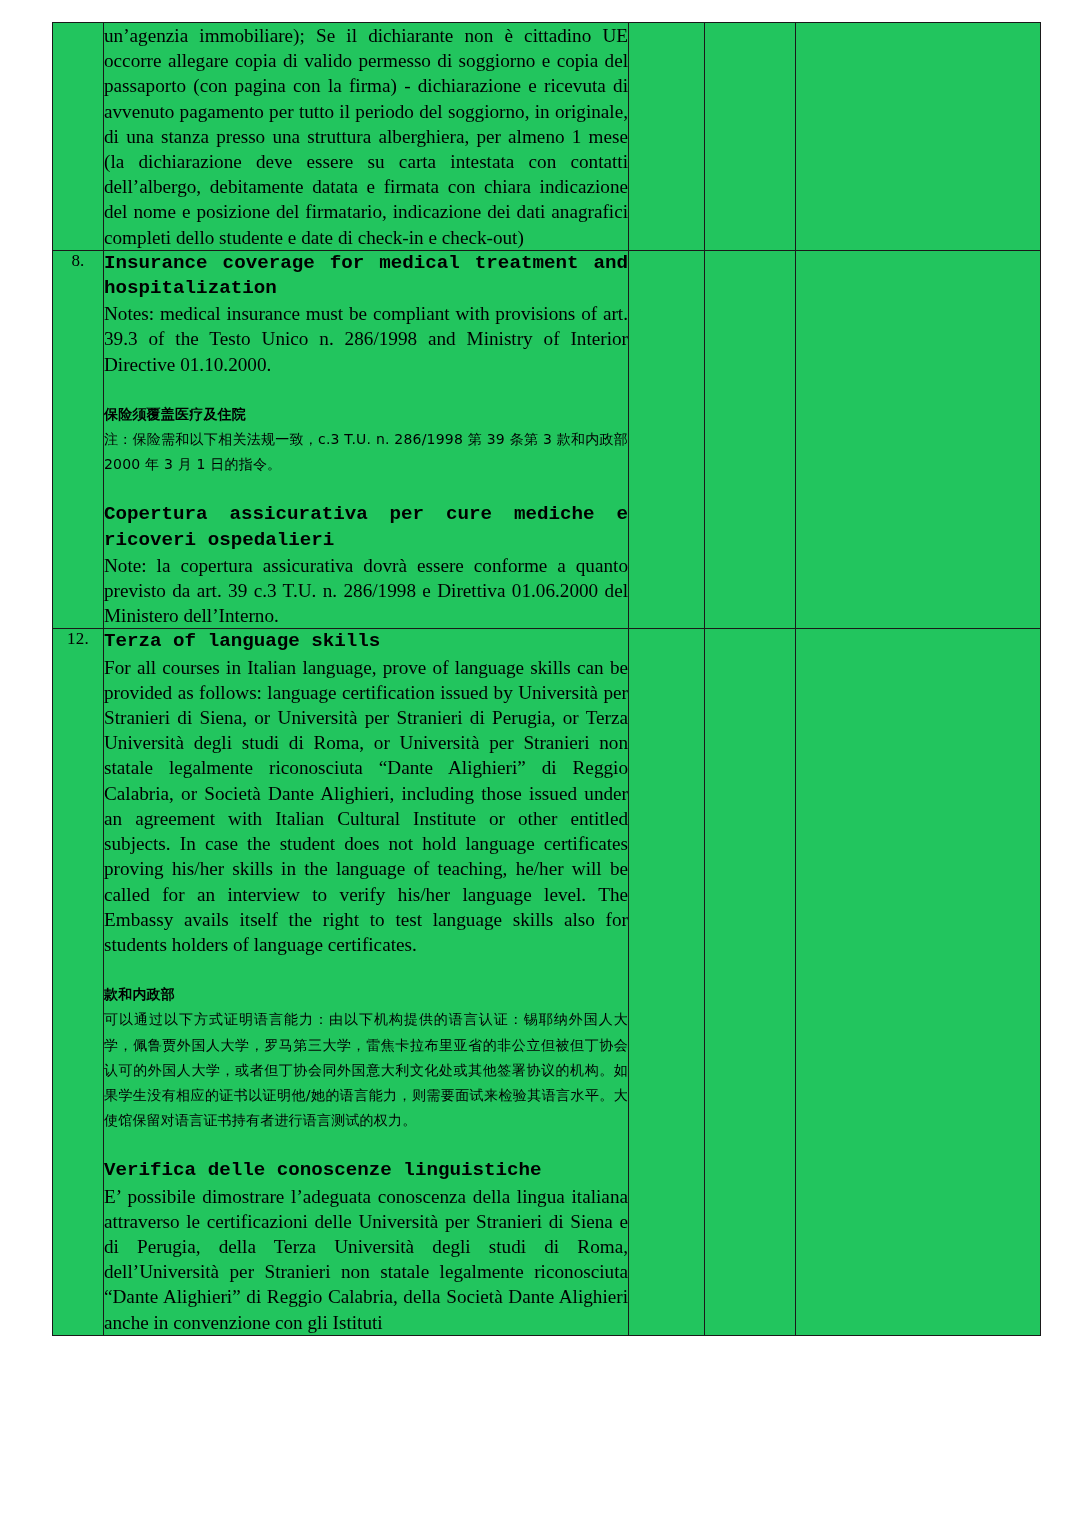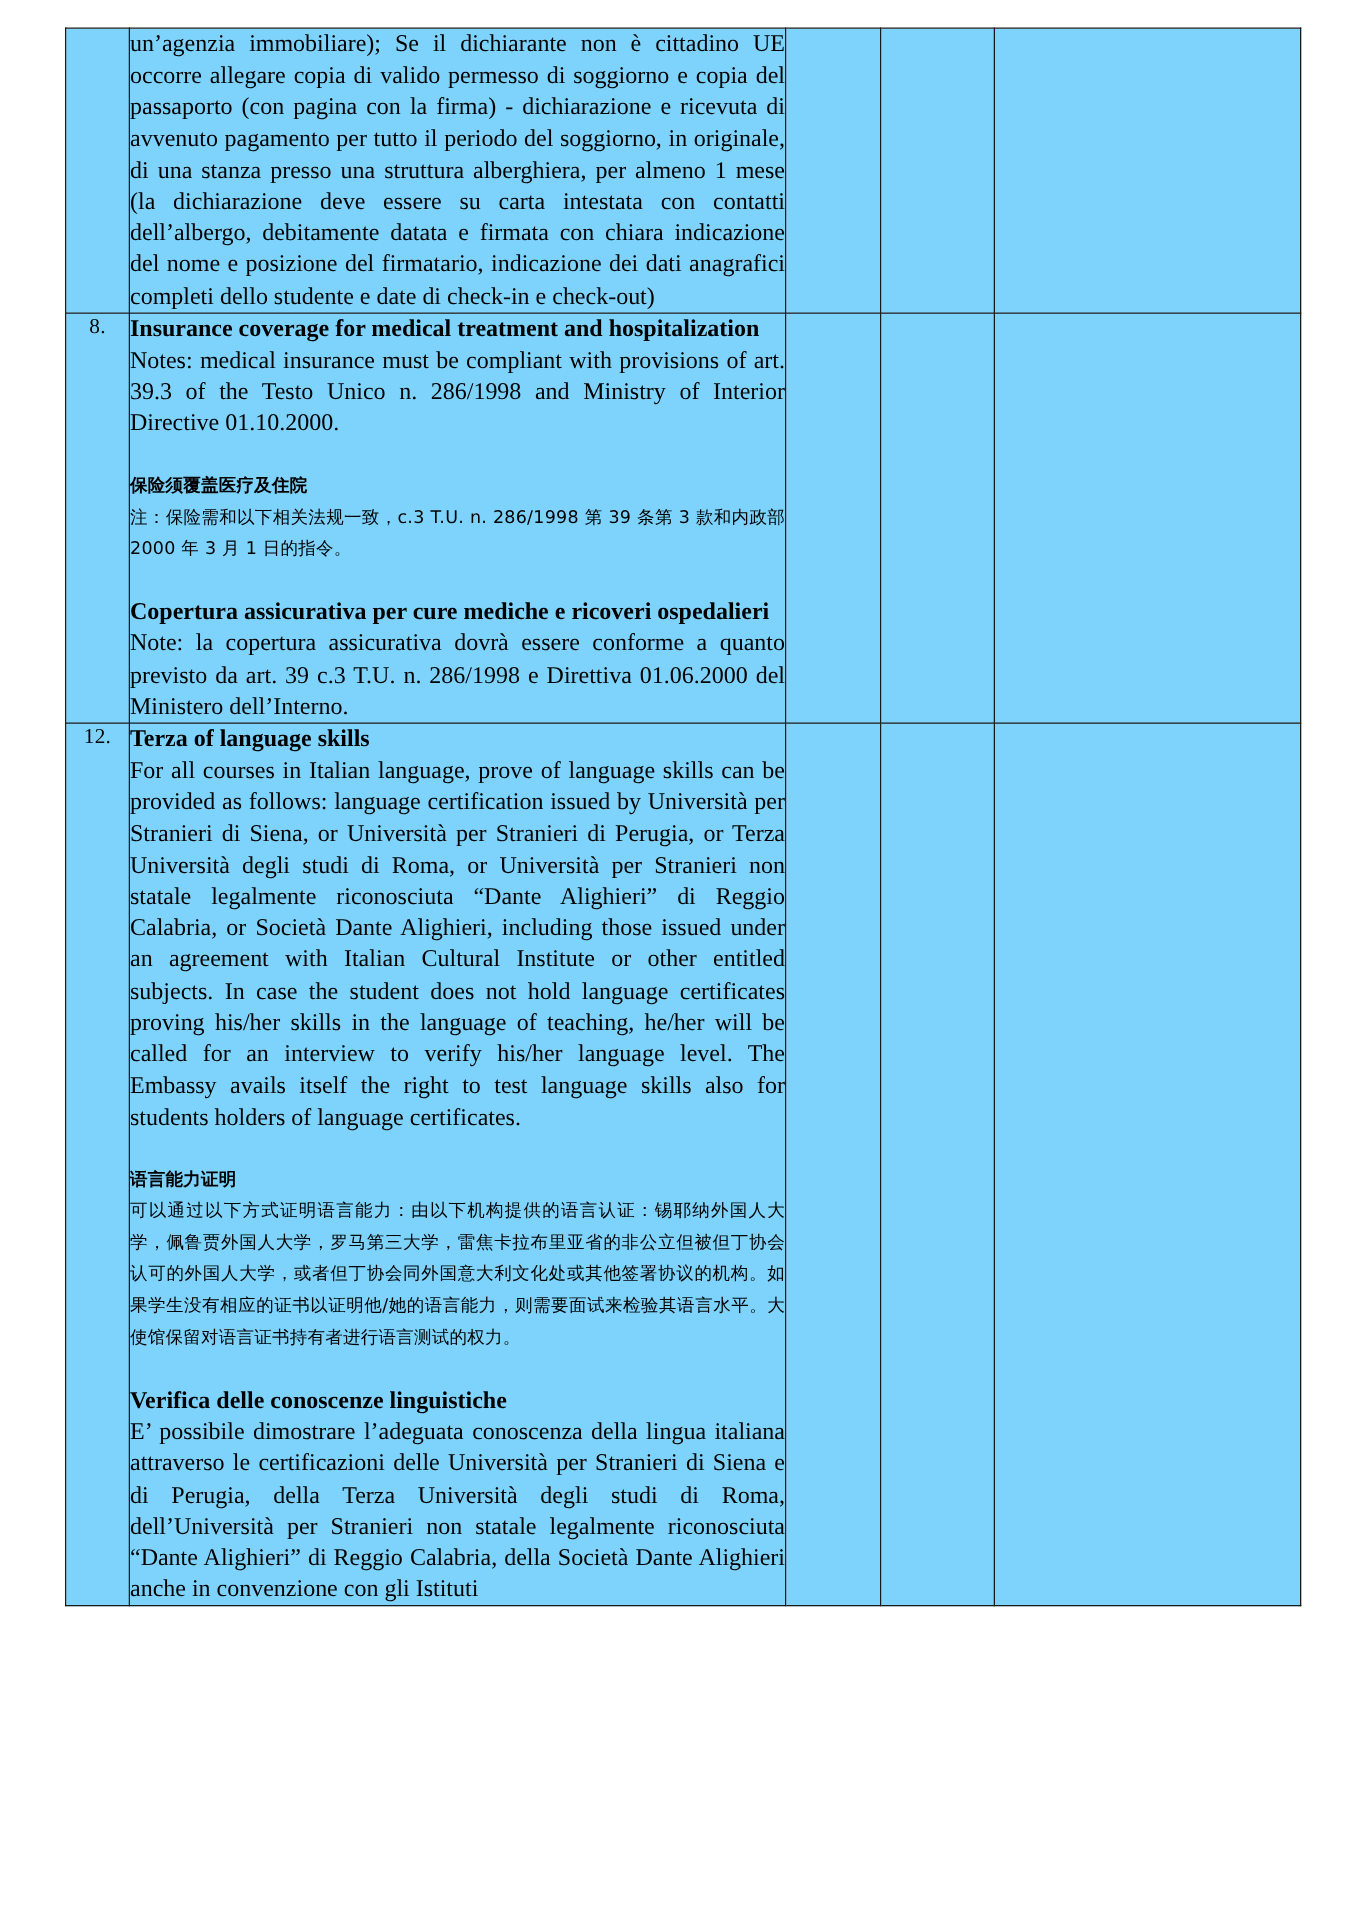--- a/index.html
+++ b/index.html
@@ -28,21 +28,21 @@
     top: 22px;
     width: 988px;
     border-collapse: collapse;
     table-layout: fixed;
   }
 
   table.doc-table td {
     border: 1.6px solid #1a1a1a;
     vertical-align: top;
     padding: 0;
-    background: #7dd3fc;
+    background: #22c55e;
   }
 
   
   col.c-num   { width: 51px; }
   col.c-main  { width: 525px; }
   col.c-b     { width: 76px; }
   col.c-c     { width: 91px; }
   col.c-d     { width: 245px; }
 
   td.num-cell {
@@ -68,21 +68,21 @@
     text-justify: inter-word;
     font-family: "Liberation Serif", "DejaVu Serif", serif;
   }
 
   .hd {
     font-weight: bold;
     margin: 0;
     font-size: 19.2px;
     line-height: 25.2px;
     text-align: justify;
-    font-family: Liberation Serif, serif;
+    font-family: Liberation Mono, monospace;
   }
   .hd.nojust { text-align: left; }
 
   .cjk {
     font-family: "DejaVu Sans", "Liberation Sans", sans-serif;
     font-size: 14px;
     line-height: 25.2px;
     margin: 0;
     text-align: justify;
     letter-spacing: 0.2px;
@@ -135,21 +135,21 @@
         <td class="blank-cell"></td>
         <td class="blank-cell"></td>
       </tr>
 
       <tr>
         <td class="num-cell">12.</td>
         <td class="main-cell">
           <p class="hd nojust">Terza of language skills</p>
           <p class="para">For all courses in Italian language, prove of language skills can be provided as follows: language certification issued by Università per Stranieri di Siena, or Università per Stranieri di Perugia, or Terza Università degli studi di Roma, or Università per Stranieri non statale legalmente riconosciuta “Dante Alighieri” di Reggio Calabria, or Società Dante Alighieri, including those issued under an agreement with Italian Cultural Institute or other entitled subjects. In case the student does not hold language certificates proving his/her skills in the language of teaching, he/her will be called for an interview to verify his/her language level. The Embassy avails itself the right to test language skills also for students holders of language certificates.</p>
           <div class="spacer"></div>
-          <p class="cjk hd-cjk">语言能力证明</p>
+          <p class="cjk hd-cjk">款和内政部</p>
           <p class="cjk">可以通过以下方式证明语言能力：由以下机构提供的语言认证：锡耶纳外国人大学，佩鲁贾外国人大学，罗马第三大学，雷焦卡拉布里亚省的非公立但被但丁协会认可的外国人大学，或者但丁协会同外国意大利文化处或其他签署协议的机构。如果学生没有相应的证书以证明他/她的语言能力，则需要面试来检验其语言水平。大使馆保留对语言证书持有者进行语言测试的权力。</p>
           <div class="spacer"></div>
           <p class="hd nojust">Verifica delle conoscenze linguistiche</p>
           <p class="para">E’ possibile dimostrare l’adeguata conoscenza della lingua italiana attraverso le certificazioni delle Università per Stranieri di Siena e di Perugia, della Terza Università degli studi di Roma, dell’Università per Stranieri non statale legalmente riconosciuta “Dante Alighieri” di Reggio Calabria, della Società Dante Alighieri anche in convenzione con gli Istituti</p>
         </td>
         <td class="blank-cell"></td>
         <td class="blank-cell"></td>
         <td class="blank-cell"></td>
       </tr>
 

